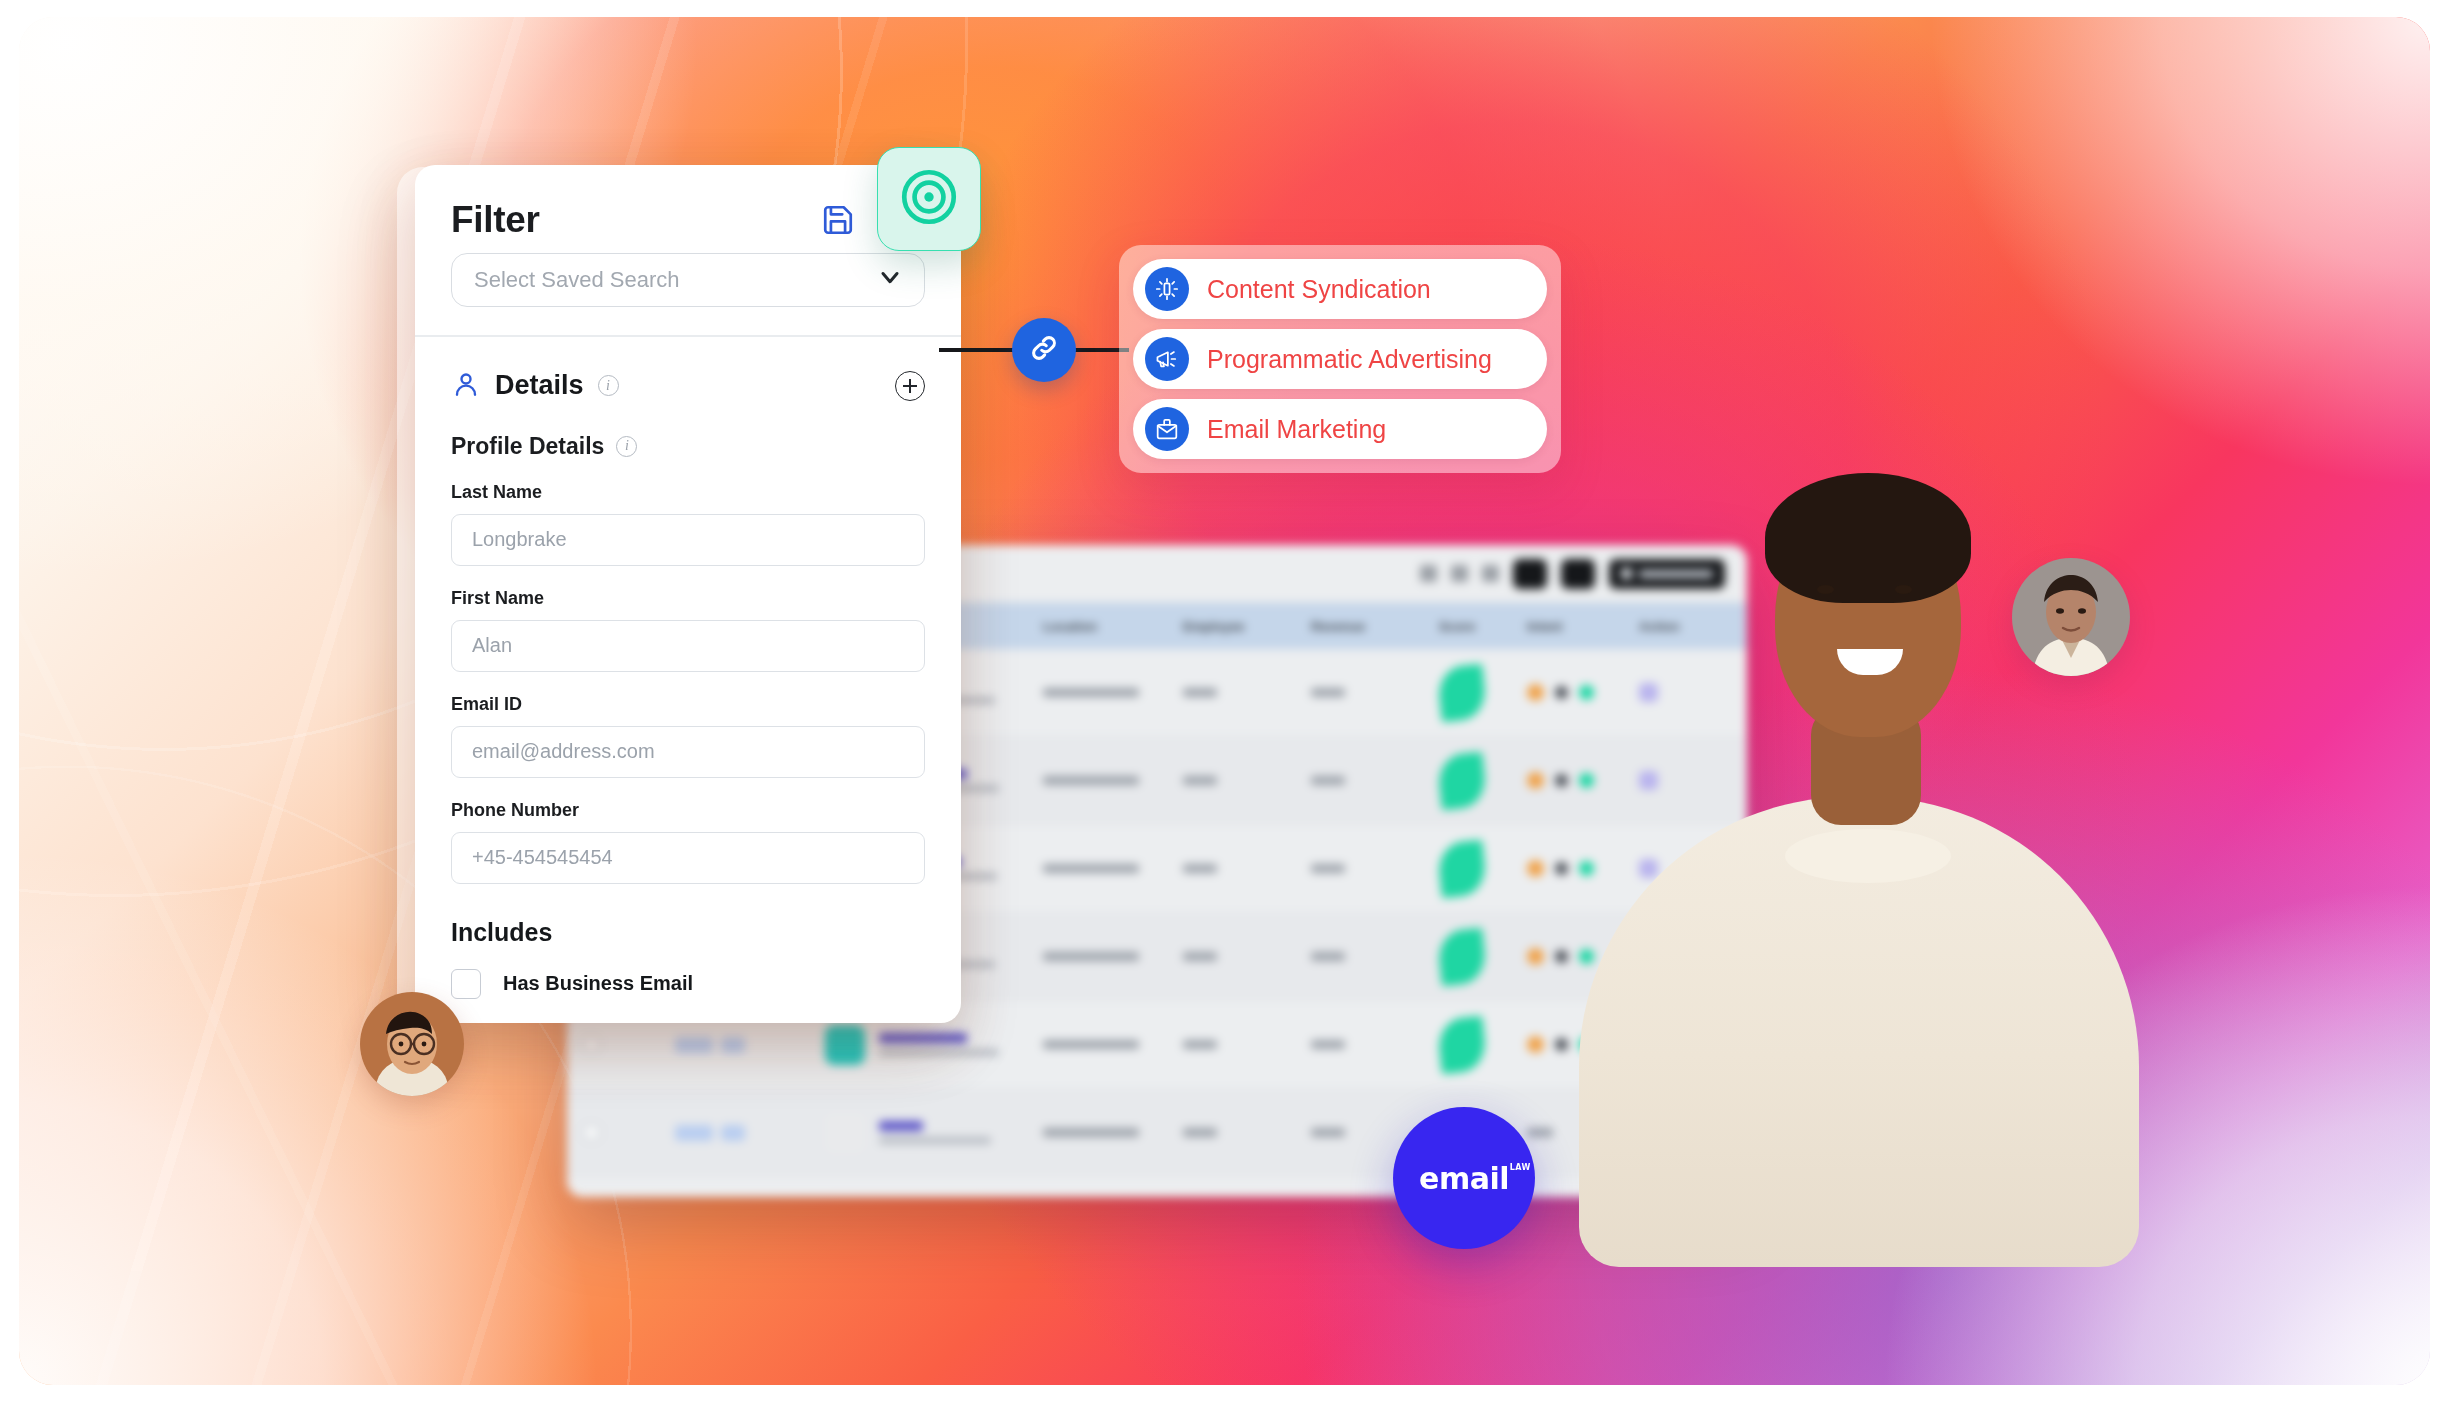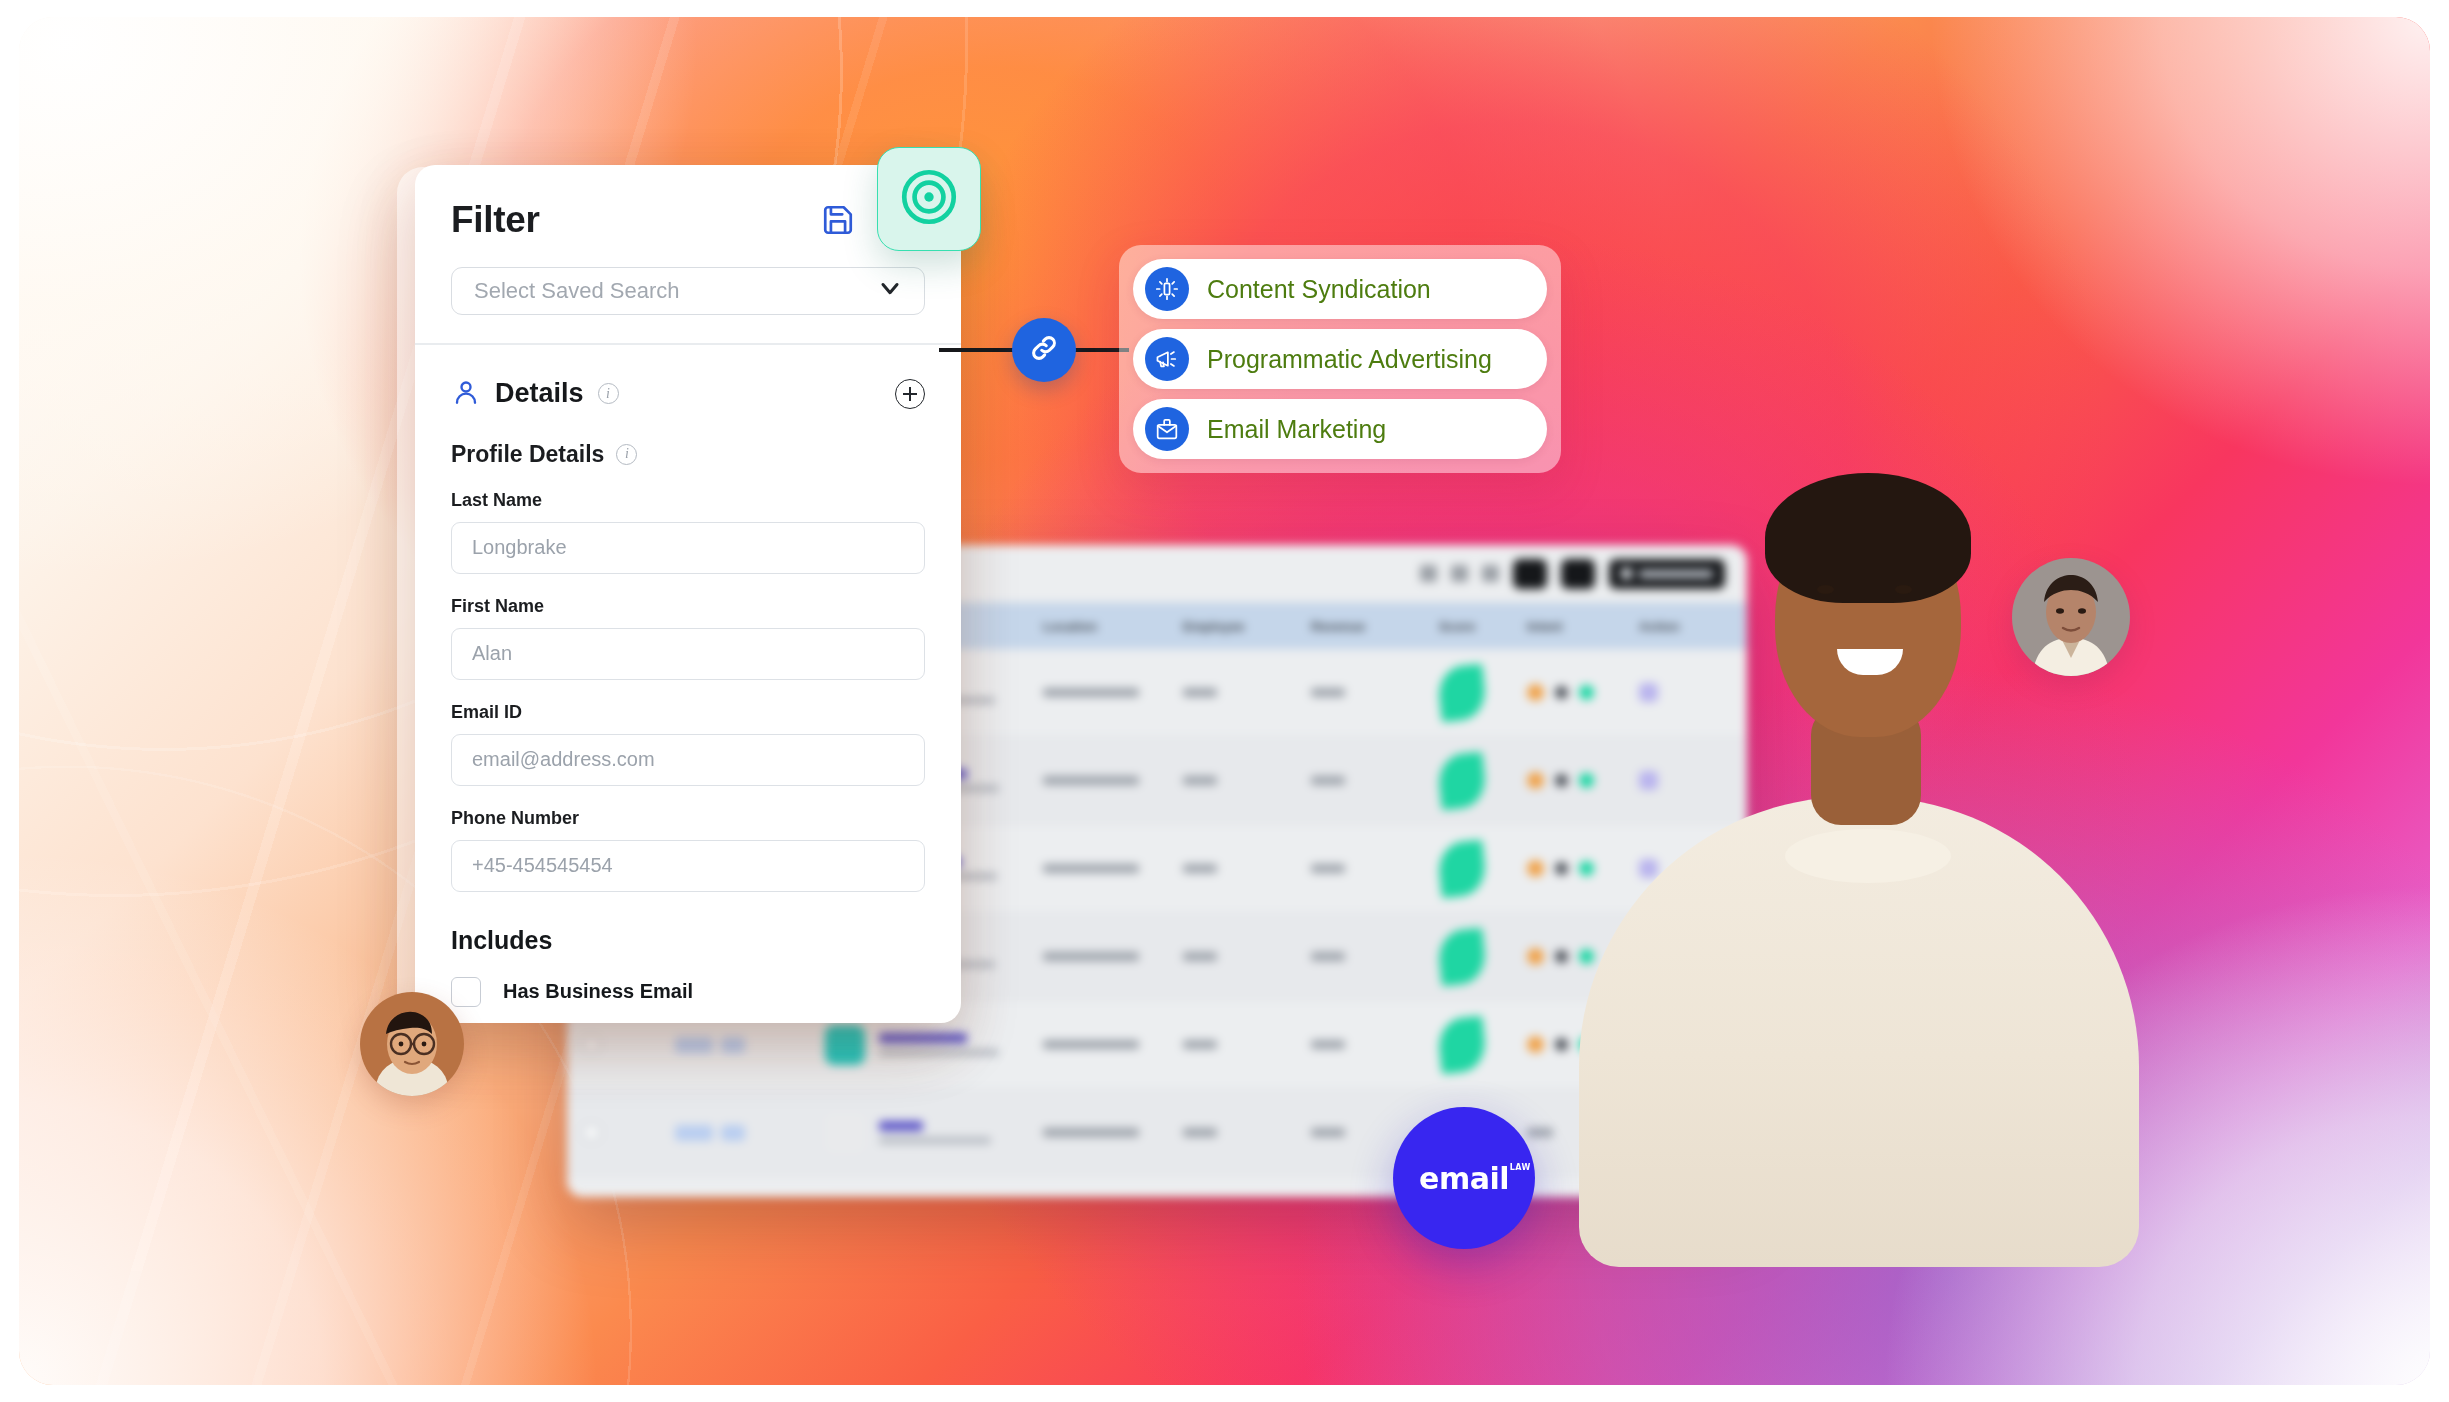--- a/index.html
+++ b/index.html
@@ -183,22 +183,22 @@
   }
   .fp-head{
     display:flex; align-items:center; justify-content:space-between;
     padding:34px 36px 0 36px;
   }
   .fp-title{ font-size:37px; font-weight:700; color:#1b1d20; letter-spacing:-.3px; }
   .fp-acts{ display:flex; align-items:center; gap:26px; padding-right:12px; }
   .fp-acts svg{ display:block; }
 
   .fp-select{
-    margin:26px 36px 0 36px;
-    height:48px; border:1.6px solid #d9dde2; border-radius:11px;
+    margin:12px 36px 0 36px;
+    height:54px; border:1.6px solid #d9dde2; border-radius:16px;
     display:flex; align-items:center; justify-content:space-between;
     padding:0 20px 0 22px;
   }
   .fp-select span{ font-size:22px; color:#a2a8b0; }
 
   .fp-divider{ margin:28px 0 0 0; height:1.6px; background:#e9ecef; }
 
   .fp-body{ padding:0 36px; }
 
   .fp-contact-row{
@@ -271,21 +271,21 @@
   }
   .ch-card{
     height:60px; border-radius:30px; background:#fff;
     display:flex; align-items:center; gap:18px; padding-left:12px;
     box-shadow:0 2px 8px rgba(120,30,60,.10);
   }
   .ch-ico{
     width:44px;height:44px;border-radius:50%;background:#1f64e0; flex:none;
     display:flex;align-items:center;justify-content:center;
   }
-  .ch-card span{ font-size:25px; color:#4d7c0f; white-space:nowrap; }
+  .ch-card span{ font-size:25px; color:#ef4444; white-space:nowrap; }
 
   
   #deputy-bubble{
     position:absolute; left:1833px; top:287px;
     width:152px; height:152px; border-radius:50%;
     background:#322a5e;
     display:flex; align-items:center; justify-content:center; gap:5px;
     box-shadow:0 14px 40px rgba(50,25,80,.30);
   }
   #deputy-bubble .dp-word{

